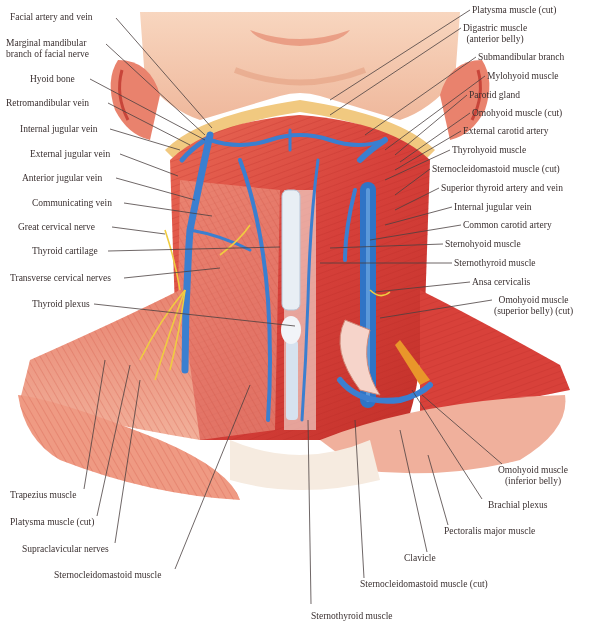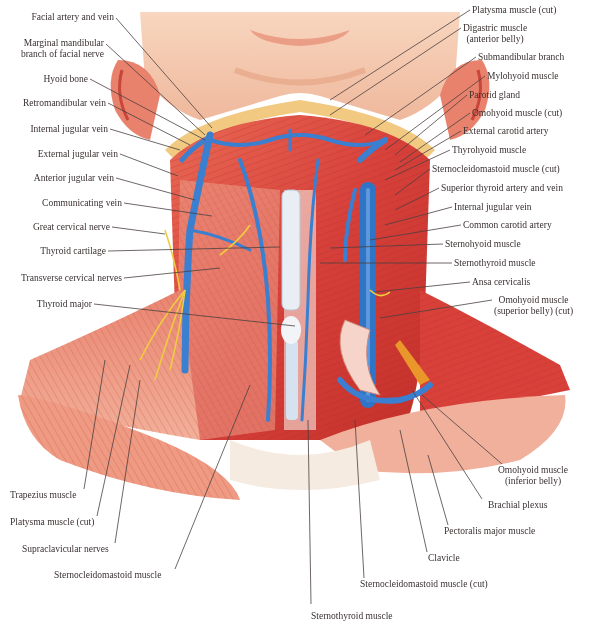--- a/index.html
+++ b/index.html
@@ -1,21 +1,21 @@
 <!DOCTYPE html>
 <html><head>
 <meta charset="utf-8">
 <style>
   html, body { margin: 0; padding: 0; background: #ffffff; }
   body { width: 600px; height: 635px; overflow: hidden; position: relative; font-family: "Liberation Serif", "DejaVu Serif", serif; }
   #stage { position: absolute; left: 0; top: 0; width: 600px; height: 635px; }
   svg.art { position: absolute; left: 0; top: 0; }
   .lbl { position: absolute; font-size: 9.5px; line-height: 11px; color: #3a3030; white-space: nowrap; }
   .lbl.r { text-align: center; }
-  .lbl.l { text-align: right; }
+  .lbl.l { }
   .lbl .sub { display: block; }
 </style>
 </head>
 <body>
 
 <div id="stage">
 
   <svg class="art" width="600" height="635" viewBox="0 0 600 635">
     <defs>
       <linearGradient id="skinG" x1="0" y1="0" x2="0" y2="1">
@@ -164,21 +164,21 @@
   </div>
   <div class="lbl l" style="left:30px;top:74px;width:58px">Hyoid bone</div>
   <div class="lbl l" style="left:6px;top:98px;width:100px">Retromandibular vein</div>
   <div class="lbl l" style="left:20px;top:124px;width:88px">Internal jugular vein</div>
   <div class="lbl l" style="left:30px;top:149px;width:88px">External jugular vein</div>
   <div class="lbl l" style="left:22px;top:173px;width:92px">Anterior jugular vein</div>
   <div class="lbl l" style="left:32px;top:198px;width:90px">Communicating vein</div>
   <div class="lbl l" style="left:18px;top:222px;width:92px">Great cervical nerve</div>
   <div class="lbl l" style="left:32px;top:246px;width:74px">Thyroid cartilage</div>
   <div class="lbl l" style="left:10px;top:273px;width:112px">Transverse cervical nerves</div>
-  <div class="lbl l" style="left:32px;top:299px;width:60px">Thyroid major</div>
+  <div class="lbl l" style="left:32px;top:299px;width:60px">Thyroid plexus</div>
 
   <div class="lbl r" style="left:472px;top:5px">Platysma muscle (cut)</div>
   <div class="lbl r" style="left:463px;top:23px">
     <span class="sub">Digastric muscle</span>
     <span class="sub">(anterior belly)</span>
   </div>
   <div class="lbl r" style="left:478px;top:52px">Submandibular branch</div>
   <div class="lbl r" style="left:487px;top:71px">Mylohyoid muscle</div>
   <div class="lbl r" style="left:469px;top:90px">Parotid gland</div>
   <div class="lbl r" style="left:472px;top:108px">Omohyoid muscle (cut)</div>
@@ -195,21 +195,21 @@
     <span class="sub">Omohyoid muscle</span>
     <span class="sub">(superior belly) (cut)</span>
   </div>
 
   <div class="lbl r" style="left:498px;top:465px">
     <span class="sub">Omohyoid muscle</span>
     <span class="sub">(inferior belly)</span>
   </div>
   <div class="lbl r" style="left:488px;top:500px">Brachial plexus</div>
   <div class="lbl r" style="left:444px;top:526px">Pectoralis major muscle</div>
-  <div class="lbl r" style="left:428px;top:553px">Clavicle</div>
+  <div class="lbl r" style="left:404px;top:553px">Clavicle</div>
   <div class="lbl r" style="left:360px;top:579px">Sternocleidomastoid muscle (cut)</div>
 
   <div class="lbl r" style="left:10px;top:490px">Trapezius muscle</div>
   <div class="lbl r" style="left:10px;top:517px">Platysma muscle (cut)</div>
   <div class="lbl r" style="left:22px;top:544px">Supraclavicular nerves</div>
   <div class="lbl r" style="left:54px;top:570px">Sternocleidomastoid muscle</div>
   <div class="lbl r" style="left:311px;top:611px">Sternothyroid muscle</div>
 </div>
 
 </body></html>

